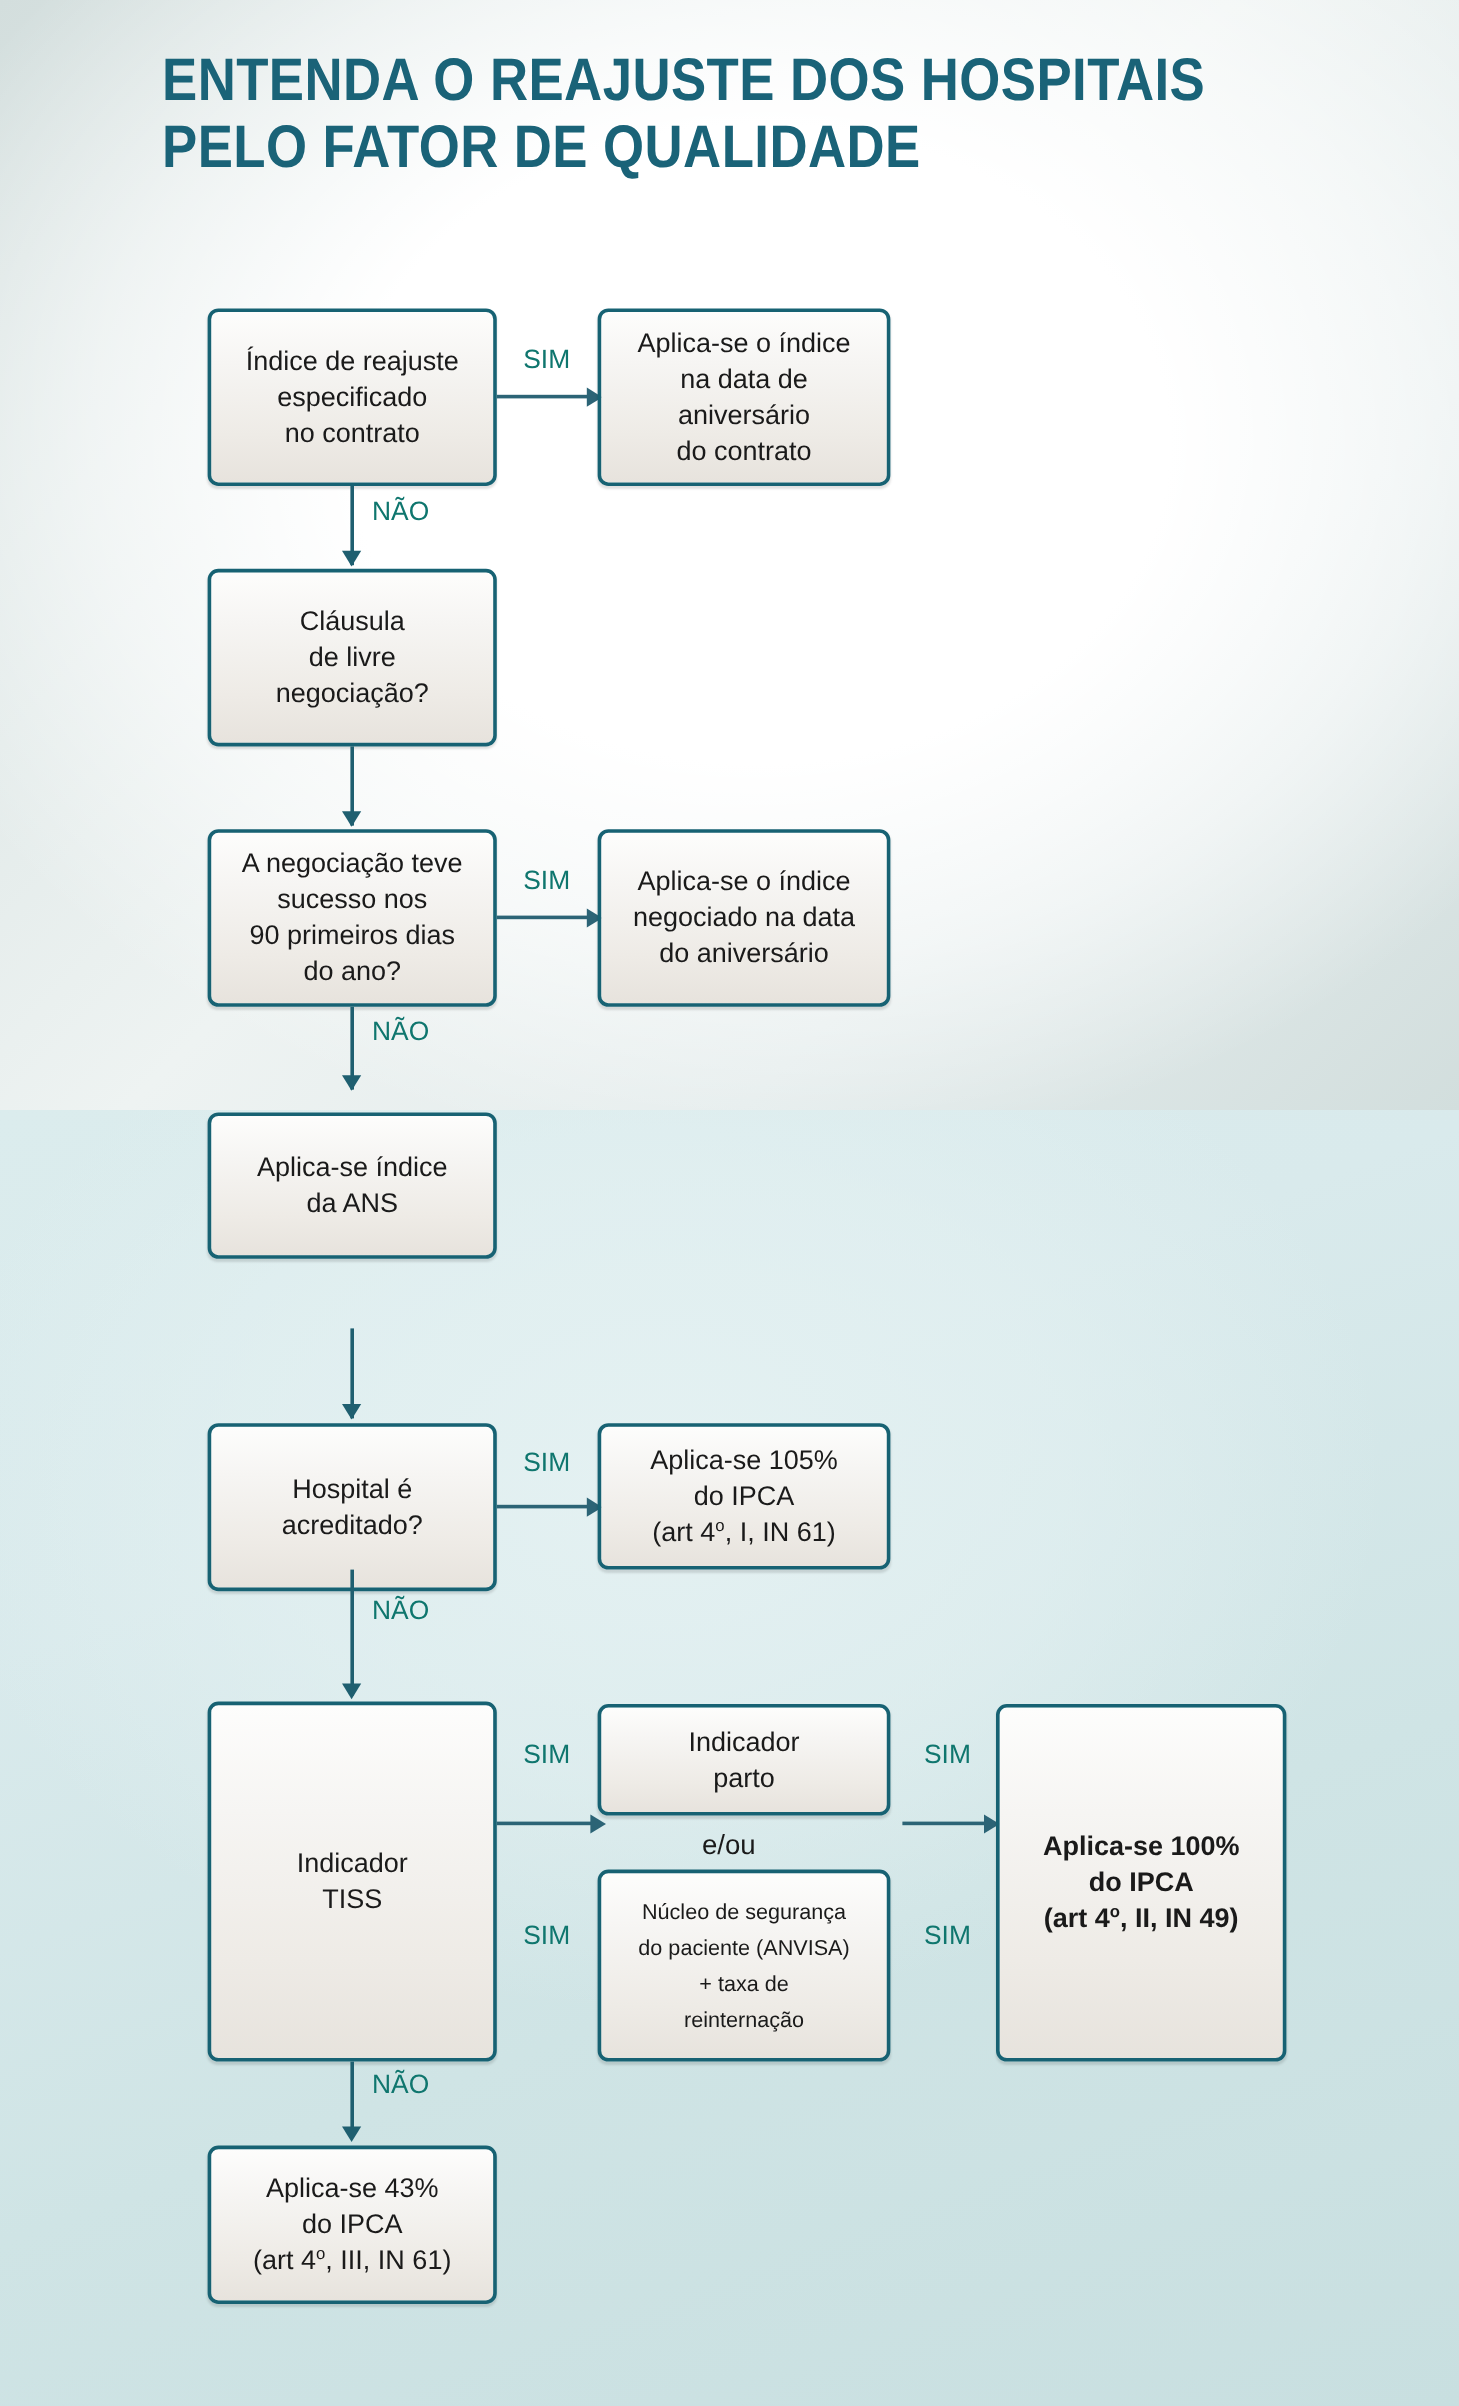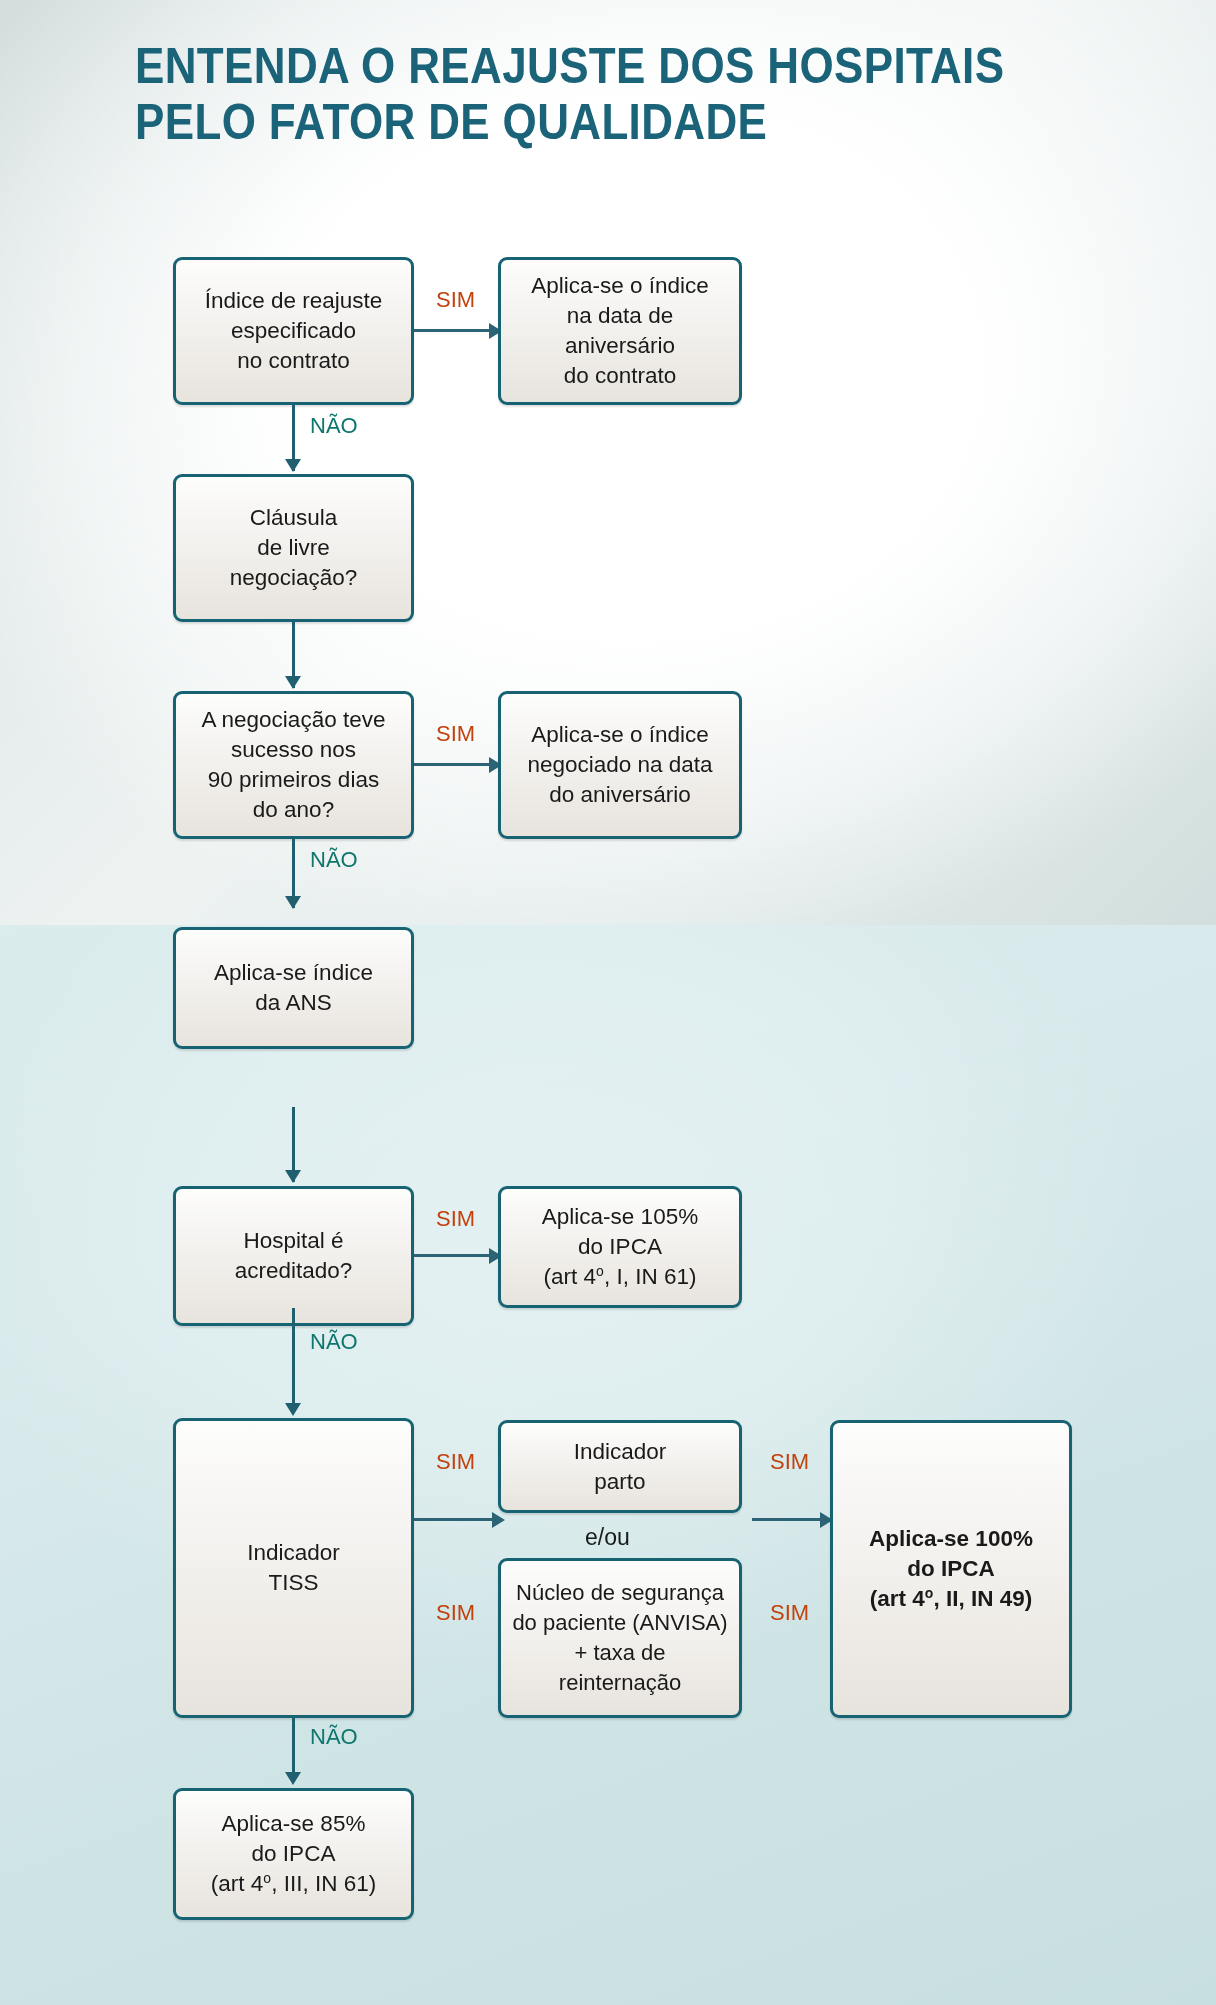--- a/index.html
+++ b/index.html
@@ -45,41 +45,41 @@
     background:linear-gradient(180deg,#fdfdfc 0%,#f6f5f3 30%,#eeebe6 72%,#e7e3dd 100%);
     box-shadow:0 2px 2px rgba(0,0,0,0.12);
     display:flex;align-items:center;justify-content:center;
     text-align:center;
     color:#1a1a1a;
     font-size:22.5px;
     line-height:30px;
     white-space:pre-line;
     padding:2px 6px;
   }
-  .box.narrowtext{font-size:22px;}
+  .box.narrowtext{font-size:18px;}
 
   
   .vline{position:absolute;width:3px;background:#1f5f70;}
   .hline{position:absolute;height:3px;background:#2c6476;}
   .arr-down{
     position:absolute;width:0;height:0;
     border-left:8px solid transparent;border-right:8px solid transparent;
     border-top:13px solid #1f5f70;
   }
   .arr-right{
     position:absolute;width:0;height:0;
     border-top:8px solid transparent;border-bottom:8px solid transparent;
     border-left:13px solid #2c6476;
   }
 
   
   .lbl{
     position:absolute;font-size:22px;line-height:24px;white-space:nowrap;
   }
-  .lbl-sim{color:#c2410c;text-align:right;}
+  .lbl-sim{color:#0f766e;text-align:right;}
   .lbl-nao{color:#0f766e;}
   .lbl-plain{color:#1a1a1a;font-size:23px;}
   sup{font-size:0.62em;vertical-align:super;line-height:0;}
 </style>
 </head>
 <body>
 
 <div id="bg-top"></div>
 <div id="bg-bottom"></div>
 
@@ -177,16 +177,16 @@
   <span>Aplica-se 100%</span>
   <span>do IPCA</span>
   <span><span>(art 4</span><sup>o</sup><span>, II, IN 49)</span></span>
 </div>
 
 <div class="vline" style="left:292px;top:1718px;height:62px;"></div>
 <div class="arr-down" style="left:285px;top:1772px;"></div>
 <div class="lbl lbl-nao" style="left:310px;top:1725px;">NÃO</div>
 
 <div class="box" style="left:173px;top:1788px;width:241px;height:132px;flex-direction:column;">
-  <span>Aplica-se 85%</span>
+  <span>Aplica-se 43%</span>
   <span>do IPCA</span>
   <span><span>(art 4</span><sup>o</sup><span>, III, IN 61)</span></span>
 </div>
 
 </body></html>

